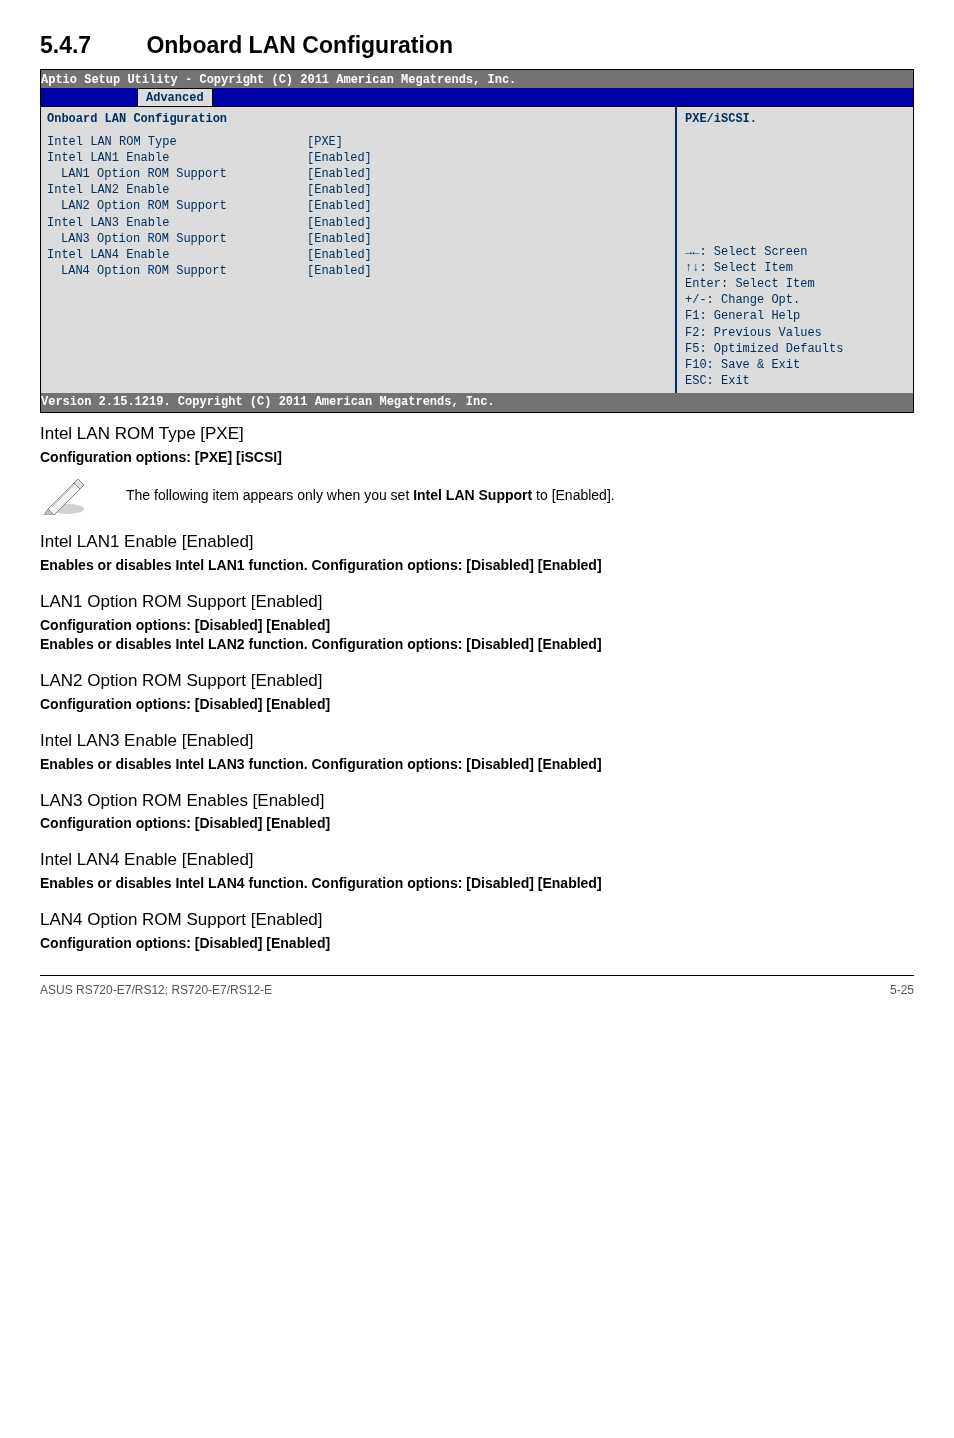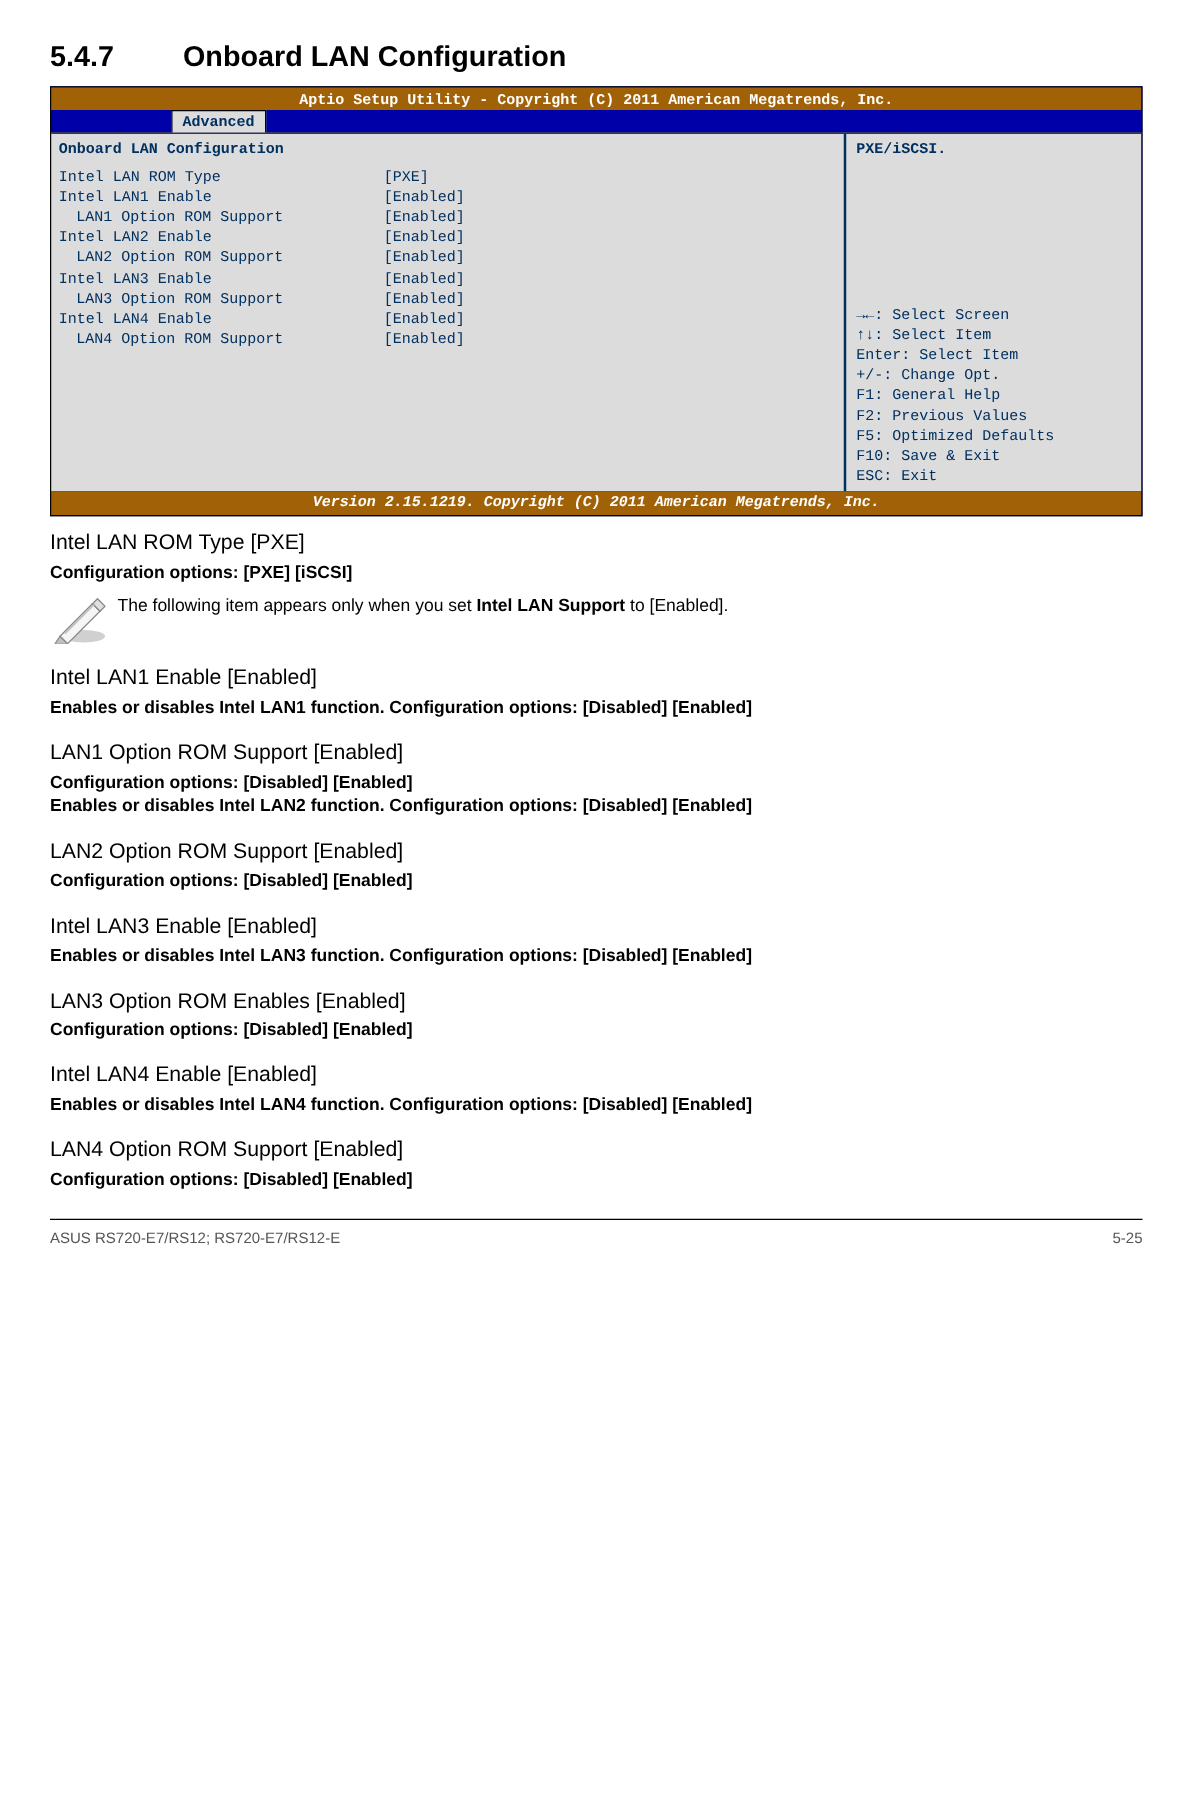--- a/index.html
+++ b/index.html
@@ -23,29 +23,27 @@
     .bios-window {
       background: #0000a8;
       color: #ffffff;
       font-family: "Lucida Console", "Courier New", monospace;
       font-size: 12px;
       line-height: 1.35;
       margin: 4px 0 10px 0;
       border: 1px solid #000;
     }
     .bios-header, .bios-footer {
-      background: #a16207;
+      background: #737373;
       color: #ffffff;
-      text-align: center;
       padding: 2px 0 0 0;
       font-weight: bold;
     }
     .bios-footer{
       padding: 1px 0 2px 0;
-      font-style: italic;
     }
     .tab-row {
       padding-left: 96px;
     }
     .tab {
       display: inline-block;
       background: #dcdcdc;
       color: #003060;
       border: 1px solid #000;
       border-bottom: none;
@@ -100,23 +98,23 @@
     }
     .subhead.first{
         margin-top:4px;
     }
     .subtext {
       margin: 0 0 0px 0;
       font-weight: bold;
     }
     .note-row {
       display: flex;
-      align-items: flex-start;
+      align-items: center;
       margin: 8px 0 14px 0;
-      gap: 8px;
+      gap: 40px;
     }
     .note-icon svg { display:block; }
     .footer-line {
       border-top: 1px solid #000;
       margin-top: 22px;
       display: flex;
       justify-content: space-between;
       padding-top: 6px;
       font-size: 12px;
       color:#555;

